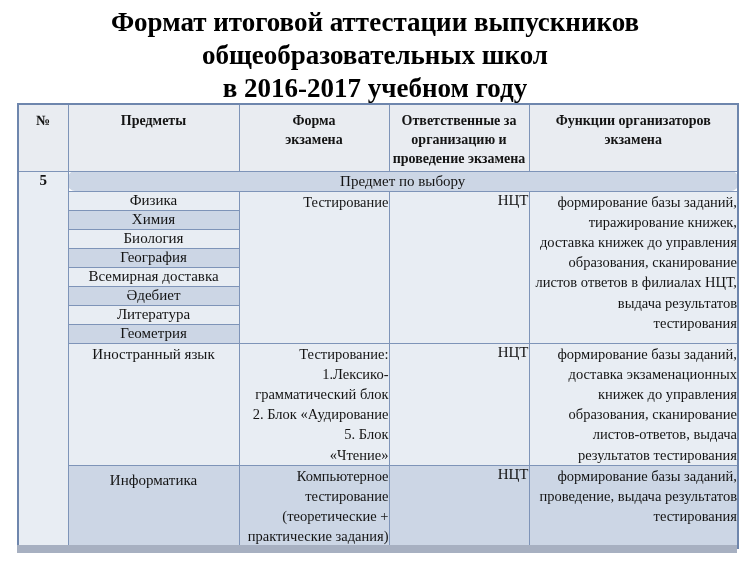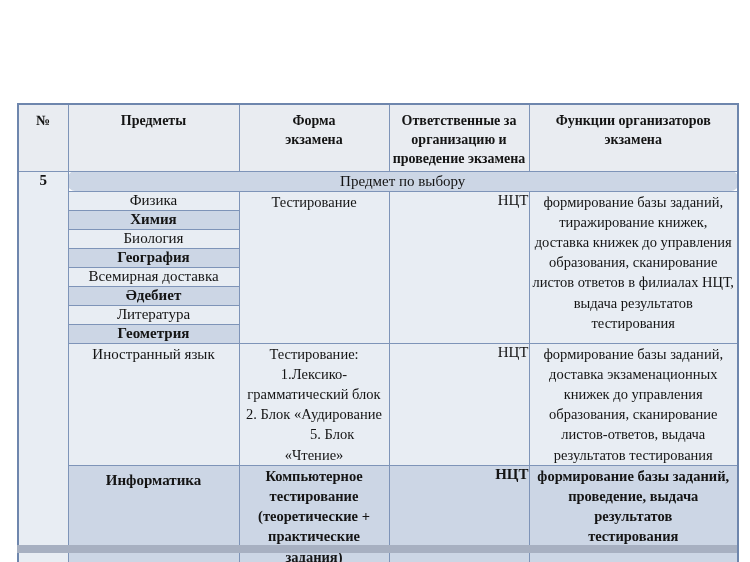--- a/index.html
+++ b/index.html
@@ -44,41 +44,44 @@
     background:var(--dark-bg);text-align:center;
     font-size:15px;line-height:19px;border-radius:7px;
   }
   td.subj{
     font-size:15px;line-height:17px;padding-left:4px;text-align:center;
     vertical-align:middle;
   }
   td.top{vertical-align:top;}
   td.ml{
     white-space:pre-wrap;font-size:14.5px;line-height:20.2px;
-    padding:1px 2px 0 4px;text-align:center;vertical-align:top;
+    padding:1px 2px 0 4px;text-align:right;vertical-align:top;
   }
   td.resp{
     text-align:right;vertical-align:top;font-size:15px;padding-top:2px;
   }
   td.pt{padding-top:22px;}
   .light{background:var(--light-bg);}
-  .dark{background:var(--dark-bg);font-weight:bold;}
+  .dark{background:var(--dark-bg);}
   tr.head th{height:67px;box-sizing:border-box;}
   tr.rowG2{height:121px;}
   tr.rowG3{height:82px;}
   .bottom-bar{
     position:absolute;left:17px;top:545px;width:720px;height:8px;
     background:var(--bottom-bar);
   }
 </style>
 </head>
 <body>
 
 <div class="slide">
 
+  <h1 class="title">Формат итоговой аттестации выпускников
+общеобразовательных школ
+в 2016-2017 учебном году</h1>
 
   <table class="att">
     <colgroup>
       <col style="width:50px">
       <col style="width:171px">
       <col style="width:150px">
       <col style="width:140px">
       <col style="width:209px">
     </colgroup>
     <tbody>

